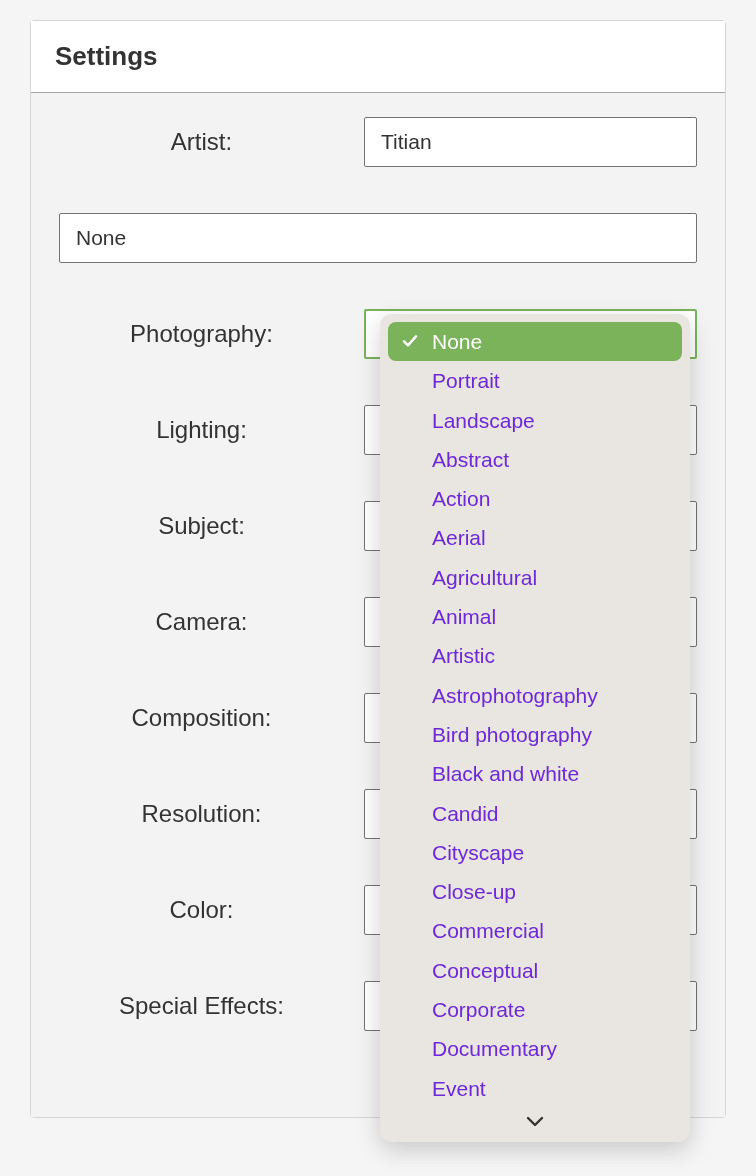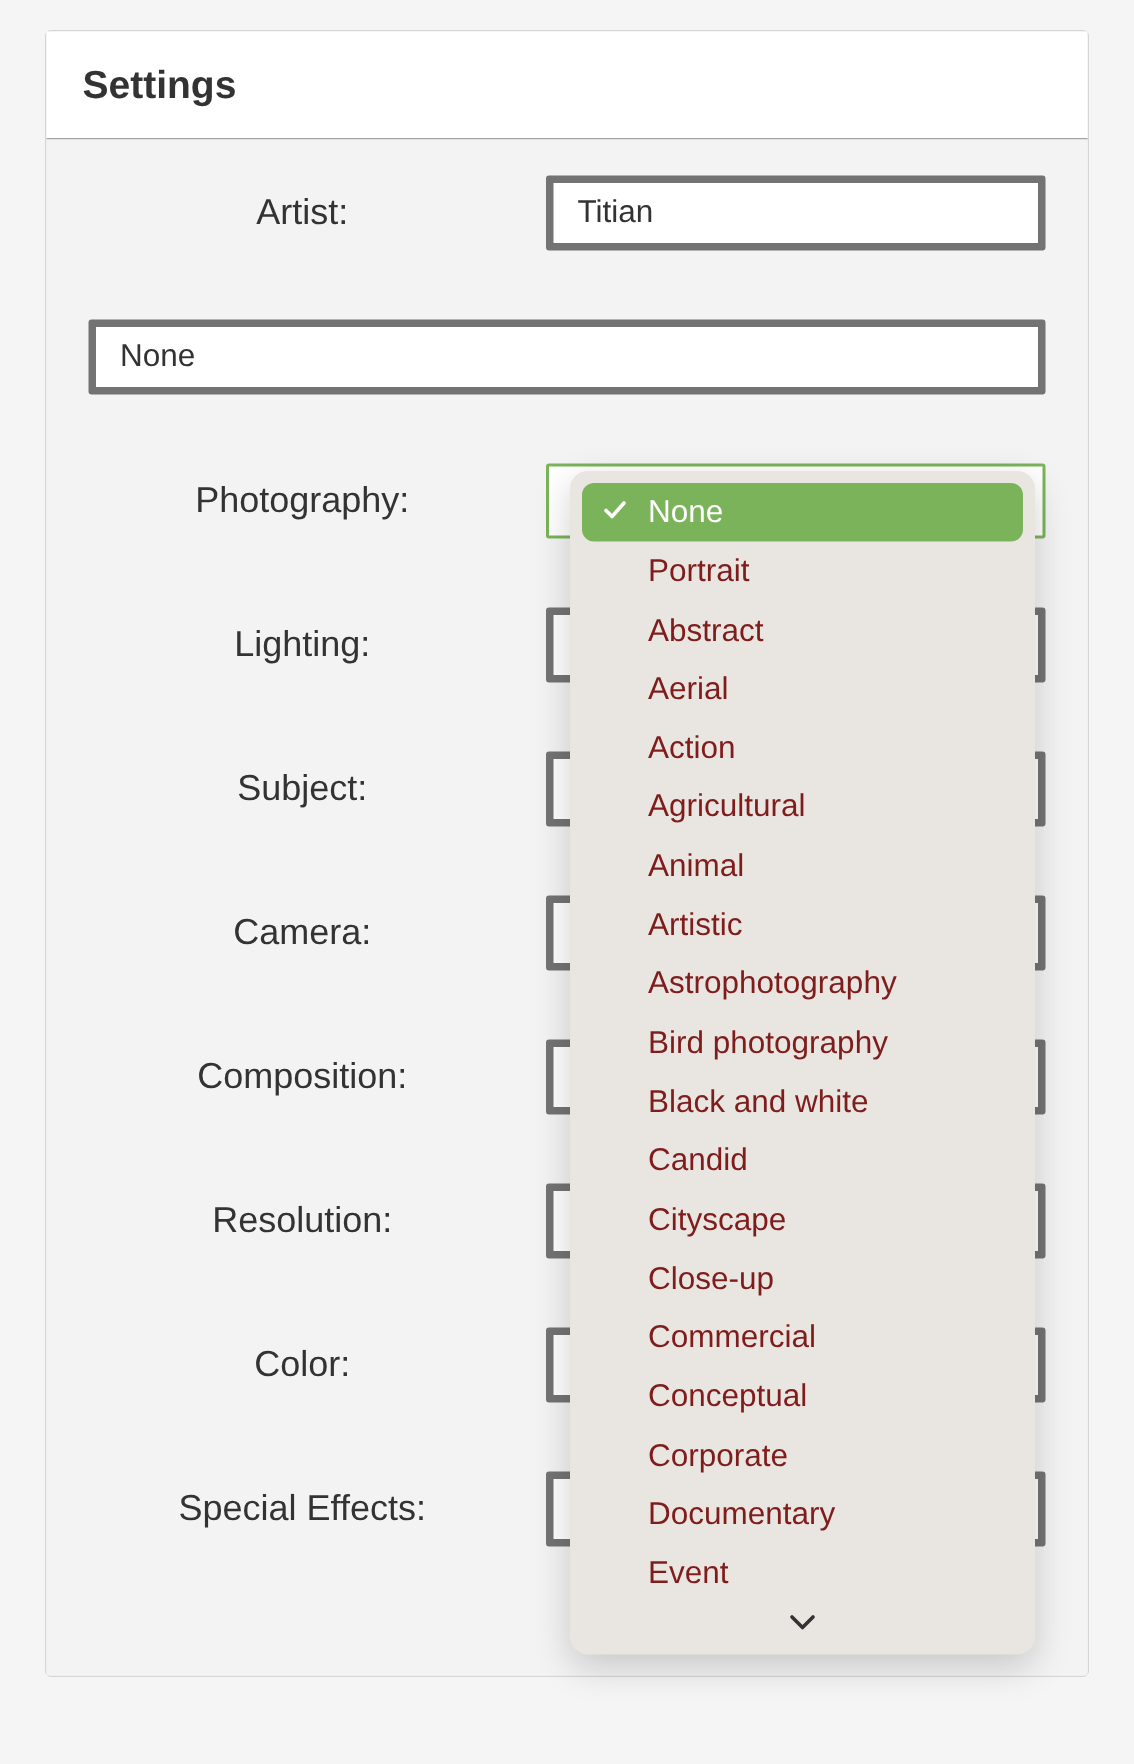--- a/index.html
+++ b/index.html
@@ -44,21 +44,21 @@
     .form-label {
       width: 305px;
       text-align: center;
       font-size: 24px;
       color: #333;
       padding-right: 20px;
     }
     .form-input {
       flex: 1;
       height: 50px;
-      border: 5px solid #737373;
+      border: 1px solid #737373;
       background: #fff;
       padding: 0 16px;
       font-size: 21px;
       color: #333;
       display: flex;
       align-items: center;
       border-radius: 2px;
     }
     .form-input.active {
       border: 2px solid #7ab35a;
@@ -70,21 +70,21 @@
       width: 310px;
       background: #e9e5e0;
       border-radius: 12px;
       box-shadow: 0 8px 24px rgba(0,0,0,0.18);
       padding: 8px;
       z-index: 100;
     }
     .dropdown-item {
       padding: 6px 14px 6px 44px;
       font-size: 21px;
-      color: #7f1d1d;
+      color: #6d28d9;
       border-radius: 8px;
       position: relative;
       line-height: 1.3;
       cursor: default;
     }
     .dropdown-item.selected {
       background: #7ab35a;
       color: #fff;
     }
     .dropdown-item.selected .check {
@@ -182,23 +182,24 @@
 
   </div>
 </div>
 
 <div class="dropdown">
   <div id="dropdown-items">
       <div class="dropdown-item selected"><span class="check"><svg width="16" height="16" viewBox="0 0 16 16">
             <path d="M2 8 L6 12 L14 3" stroke="#fff" stroke-width="2.4" fill="none" stroke-linecap="round" stroke-linejoin="round"></path>
           </svg></span><span>None</span></div>
       <div class="dropdown-item"><span>Portrait</span></div>
+      <div class="dropdown-item"><span>Landscape</span></div>
       <div class="dropdown-item"><span>Abstract</span></div>
+      <div class="dropdown-item"><span>Action</span></div>
       <div class="dropdown-item"><span>Aerial</span></div>
-      <div class="dropdown-item"><span>Action</span></div>
       <div class="dropdown-item"><span>Agricultural</span></div>
       <div class="dropdown-item"><span>Animal</span></div>
       <div class="dropdown-item"><span>Artistic</span></div>
       <div class="dropdown-item"><span>Astrophotography</span></div>
       <div class="dropdown-item"><span>Bird photography</span></div>
       <div class="dropdown-item"><span>Black and white</span></div>
       <div class="dropdown-item"><span>Candid</span></div>
       <div class="dropdown-item"><span>Cityscape</span></div>
       <div class="dropdown-item"><span>Close-up</span></div>
       <div class="dropdown-item"><span>Commercial</span></div>

